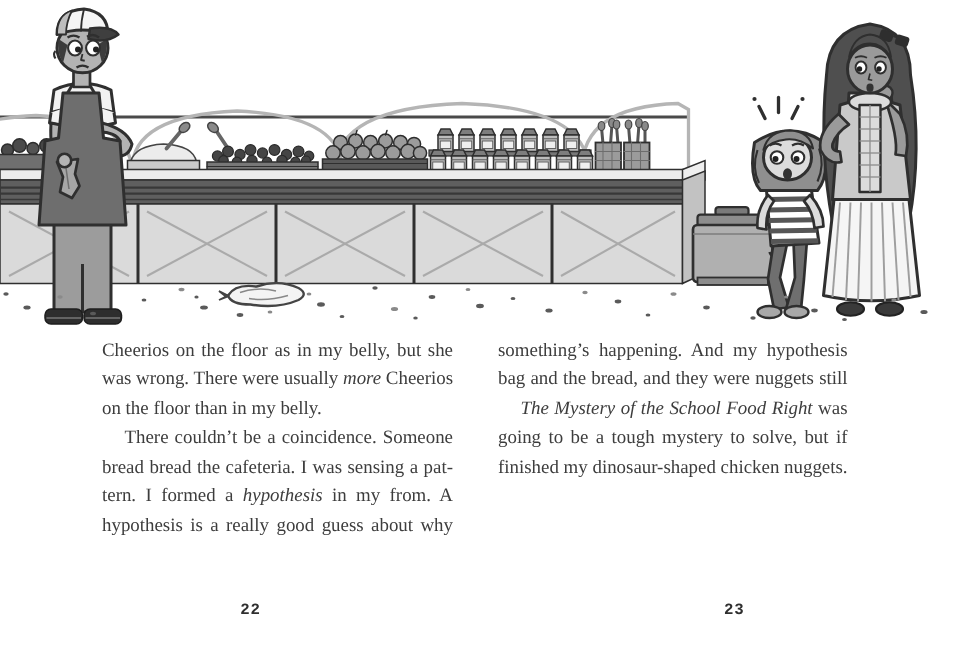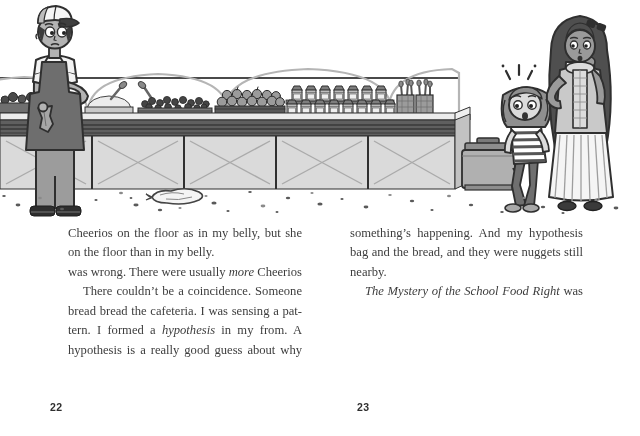--- a/index.html
+++ b/index.html
@@ -6,35 +6,35 @@
   body{
     width:640px;height:436px;position:relative;background:#ffffff;
     font-family:"Liberation Serif", serif; overflow:hidden;
   }
   #illustration{position:absolute;left:0;top:0;width:640px;height:222px;}
   .col{
     position:absolute;top:224px;width:234px;
     font-size:12.6px;line-height:19.45px;color:#3d3d3d;
   }
   #col-left{left:56px;margin-left:12px;}
-  #col-right{left:350px;width:233px;}
+  #col-right{left:332px;width:233px;}
   .line{
     white-space:nowrap;height:19.45px;
     text-align:justify;text-align-last:justify;
   }
   .line.last{text-align-last:left;}
   .line.indent{text-indent:15px;}
   .it{font-style:italic;}
   .pagenum{
-    position:absolute;top:401px;width:234px;text-align:left;
-    font-family:Liberation Sans, sans-serif;font-weight:bold;
+    position:absolute;top:401px;width:234px;text-align:center;
+    font-family:Liberation Mono, monospace;font-weight:bold;
     font-size:10.5px;color:#2f2f2f;letter-spacing:0.5px;
   }
   #pn-left{left:50px;}
-  #pn-right{left:357px;width:233px;}
+  #pn-right{left:373px;width:233px;}
 </style>
 </head>
 <body>
 
 <svg id="illustration" viewBox="0 0 640 222" xmlns="http://www.w3.org/2000/svg">
   <defs>
     <g id="carton">
       <polygon points="1,4 3,0 9,0 11,4" fill="#7d7d7d" stroke="#2f2f2f" stroke-width="1"></polygon>
       <rect x="1" y="4" width="10" height="11" fill="#bdbdbd" stroke="#2f2f2f" stroke-width="1"></rect>
       <line x1="1" y1="6.5" x2="11" y2="6.5" stroke="#555" stroke-width="0.6"></line>
@@ -386,28 +386,29 @@
       <ellipse cx="563" cy="213" rx="1.6" ry="1"></ellipse>
     <ellipse cx="596" cy="200" rx="1.8" ry="1.1" fill="#8a8a8a"></ellipse>
       <ellipse cx="616" cy="208" rx="2.4" ry="1.4"></ellipse>
     <ellipse cx="4" cy="196" rx="1.8" ry="1.1"></ellipse>
       <ellipse cx="180" cy="208" rx="1.6" ry="1" fill="#8a8a8a"></ellipse>
   </g>
 </svg>
 
 <div class="col" id="col-left">
     <div class="line"><span>Cheerios on the floor as in my belly, but she</span></div>
+    <div class="line"><span>was wrong. There were usually </span><span class="it">more</span><span> Cheerios</span></div>
     <div class="line last"><span>on the floor than in my belly.</span></div>
-    <div class="line"><span>was wrong. There were usually </span><span class="it">more</span><span> Cheerios</span></div>
     <div class="line indent"><span>There couldn’t be a coincidence. Someone</span></div>
     <div class="line"><span>bread bread the cafeteria. I was sensing a pat-</span></div>
     <div class="line"><span>tern. I formed a </span><span class="it">hypothesis</span><span> in my from. A</span></div>
     <div class="line"><span>hypothesis is a really good guess about why</span></div>
   </div>
 <div class="col" id="col-right">
     <div class="line"><span>something’s happening. And my hypothesis</span></div>
     <div class="line"><span>bag and the bread, and they were nuggets still</span></div>
-    <div class="line last"><span>nearby.</span></div>
     <div class="line indent"><span class="it">The Mystery of the School Food Right</span><span> was</span></div>
+    <div class="line"><span>going to be a tough mystery to solve, but if</span></div>
+    <div class="line"><span>finished my dinosaur-shaped chicken nuggets.</span></div>
   </div>
 
 <div class="pagenum" id="pn-left">22</div>
 <div class="pagenum" id="pn-right">23</div>
 
 </body></html>

